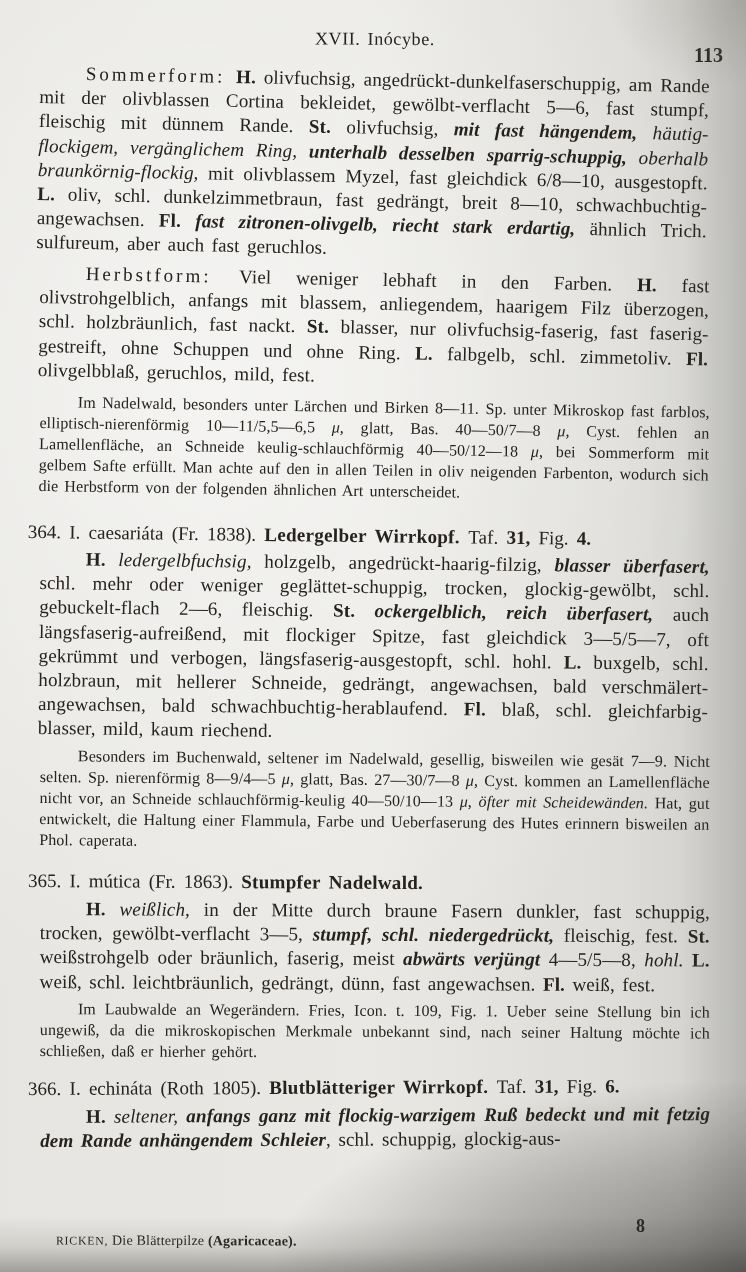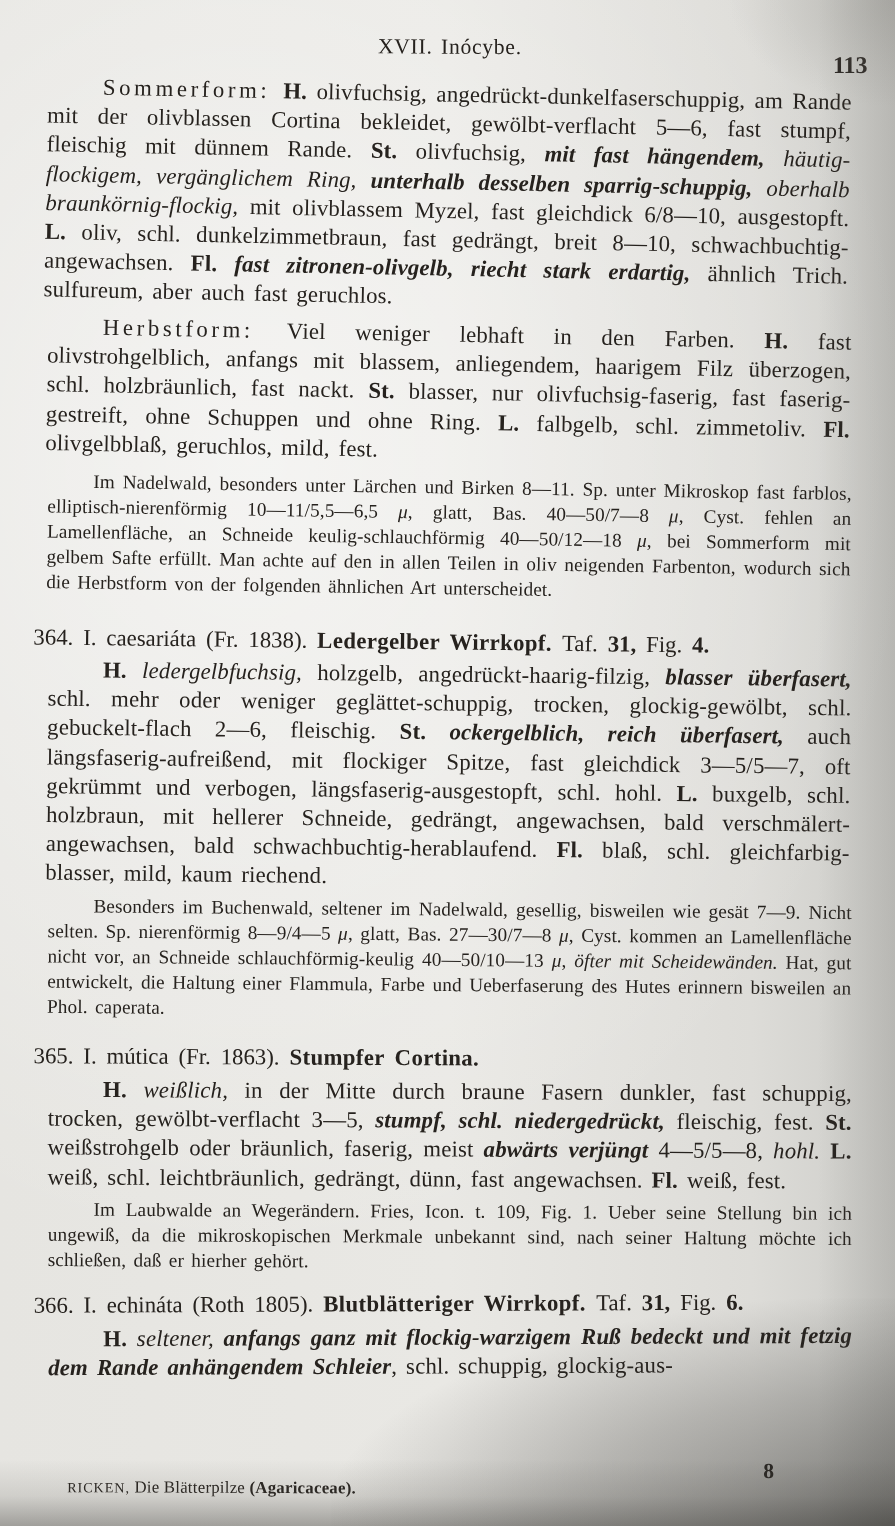--- a/index.html
+++ b/index.html
@@ -113,21 +113,21 @@
   <p id="p2" class="body-par rot-a"><span class="sp">Herbstform: </span><span>Viel weniger lebhaft in den Farben. </span><span class="b">H. </span><span>fast olivstrohgelblich, anfangs mit blassem, anliegendem, haarigem Filz überzogen, schl. holzbräunlich, fast nackt. </span><span class="b">St. </span><span>blasser, nur olivfuchsig-faserig, fast faserig-gestreift, ohne Schuppen und ohne Ring. </span><span class="b">L. </span><span>falbgelb, schl. zimmetoliv. </span><span class="b">Fl. </span><span>olivgelbblaß, geruchlos, mild, fest.</span></p>
 
   <p id="p3" class="small-par rot-b"><span>Im Nadelwald, besonders unter Lärchen und Birken 8—11. Sp. unter Mikroskop fast farblos, elliptisch-nierenförmig 10—11/5,5—6,5 </span><span class="i">μ</span><span>, glatt, Bas. 40—50/7—8 </span><span class="i">μ</span><span>, Cyst. fehlen an Lamellenfläche, an Schneide keulig-schlauchförmig 40—50/12—18 </span><span class="i">μ</span><span>, bei Sommerform mit gelbem Safte erfüllt. Man achte auf den in allen Teilen in oliv neigenden Farbenton, wodurch sich die Herbstform von der folgenden ähnlichen Art unterscheidet.</span></p>
 
   <p id="h364" class="head-par rot-c"><span>364. I. caesariáta (Fr. 1838). </span><span class="bn">Ledergelber Wirrkopf. </span><span>Taf. </span><span class="b">31, </span><span>Fig. </span><span class="b">4.</span></p>
 
   <p id="b364" class="body-par rot-c"><span class="b">H. </span><span class="i">ledergelbfuchsig, </span><span>holzgelb, angedrückt-haarig-filzig, </span><span class="bi">blasser überfasert, </span><span>schl. mehr oder weniger geglättet-schuppig, trocken, glockig-gewölbt, schl. gebuckelt-flach 2—6, fleischig. </span><span class="b">St. </span><span class="bi">ockergelblich, reich überfasert, </span><span>auch längsfaserig-aufreißend, mit flockiger Spitze, fast gleichdick 3—5/5—7, oft gekrümmt und verbogen, längsfaserig-ausgestopft, schl. hohl. </span><span class="b">L. </span><span>buxgelb, schl. holzbraun, mit hellerer Schneide, gedrängt, angewachsen, bald verschmälert-angewachsen, bald schwachbuchtig-herablaufend. </span><span class="b">Fl. </span><span>blaß, schl. gleichfarbig-blasser, mild, kaum riechend.</span></p>
 
   <p id="n364" class="small-par rot-d"><span>Besonders im Buchenwald, seltener im Nadelwald, gesellig, bisweilen wie gesät 7—9. Nicht selten. Sp. nierenförmig 8—9/4—5 </span><span class="i">μ</span><span>, glatt, Bas. 27—30/7—8 </span><span class="i">μ</span><span>, Cyst. kommen an Lamellenfläche nicht vor, an Schneide schlauchförmig-keulig 40—50/10—13 </span><span class="i">μ</span><span>, </span><span class="i">öfter mit Scheidewänden. </span><span>Hat, gut entwickelt, die Haltung einer Flammula, Farbe und Ueberfaserung des Hutes erinnern bisweilen an Phol. caperata.</span></p>
 
-  <p id="h365" class="head-par rot-e"><span>365. I. mútica (Fr. 1863). </span><span class="bn">Stumpfer Cortina.</span></p>
+  <p id="h365" class="head-par rot-e"><span>365. I. mútica (Fr. 1863). </span><span class="bn">Stumpfer Nadelwald.</span></p>
 
   <p id="b365" class="body-par rot-e"><span class="b">H. </span><span class="i">weißlich, </span><span>in der Mitte durch braune Fasern dunkler, fast schuppig, trocken, gewölbt-verflacht 3—5, </span><span class="bi">stumpf, schl. niedergedrückt, </span><span>fleischig, fest. </span><span class="b">St. </span><span>weißstrohgelb oder bräunlich, faserig, meist </span><span class="bi">abwärts verjüngt </span><span>4—5/5—8, </span><span class="i">hohl. </span><span class="b">L. </span><span>weiß, schl. leichtbräunlich, gedrängt, dünn, fast angewachsen. </span><span class="b">Fl. </span><span>weiß, fest.</span></p>
 
   <p id="n365" class="small-par rot-e"><span>Im Laubwalde an Wegerändern. Fries, Icon. t. 109, Fig. 1. Ueber seine Stellung bin ich ungewiß, da die mikroskopischen Merkmale unbekannt sind, nach seiner Haltung möchte ich schließen, daß er hierher gehört.</span></p>
 
   <p id="h366" class="head-par rot-f"><span>366. I. echináta (Roth 1805). </span><span class="bn">Blutblätteriger Wirrkopf. </span><span>Taf. </span><span class="b">31, </span><span>Fig. </span><span class="b">6.</span></p>
 
   <p id="b366" class="body-par rot-f"><span class="b">H. </span><span class="i">seltener, </span><span class="bi">anfangs ganz mit flockig-warzigem Ruß bedeckt und mit fetzig dem Rande anhängendem Schleier</span><span>, schl. schuppig, glockig-aus-</span></p>
 
 </div>

